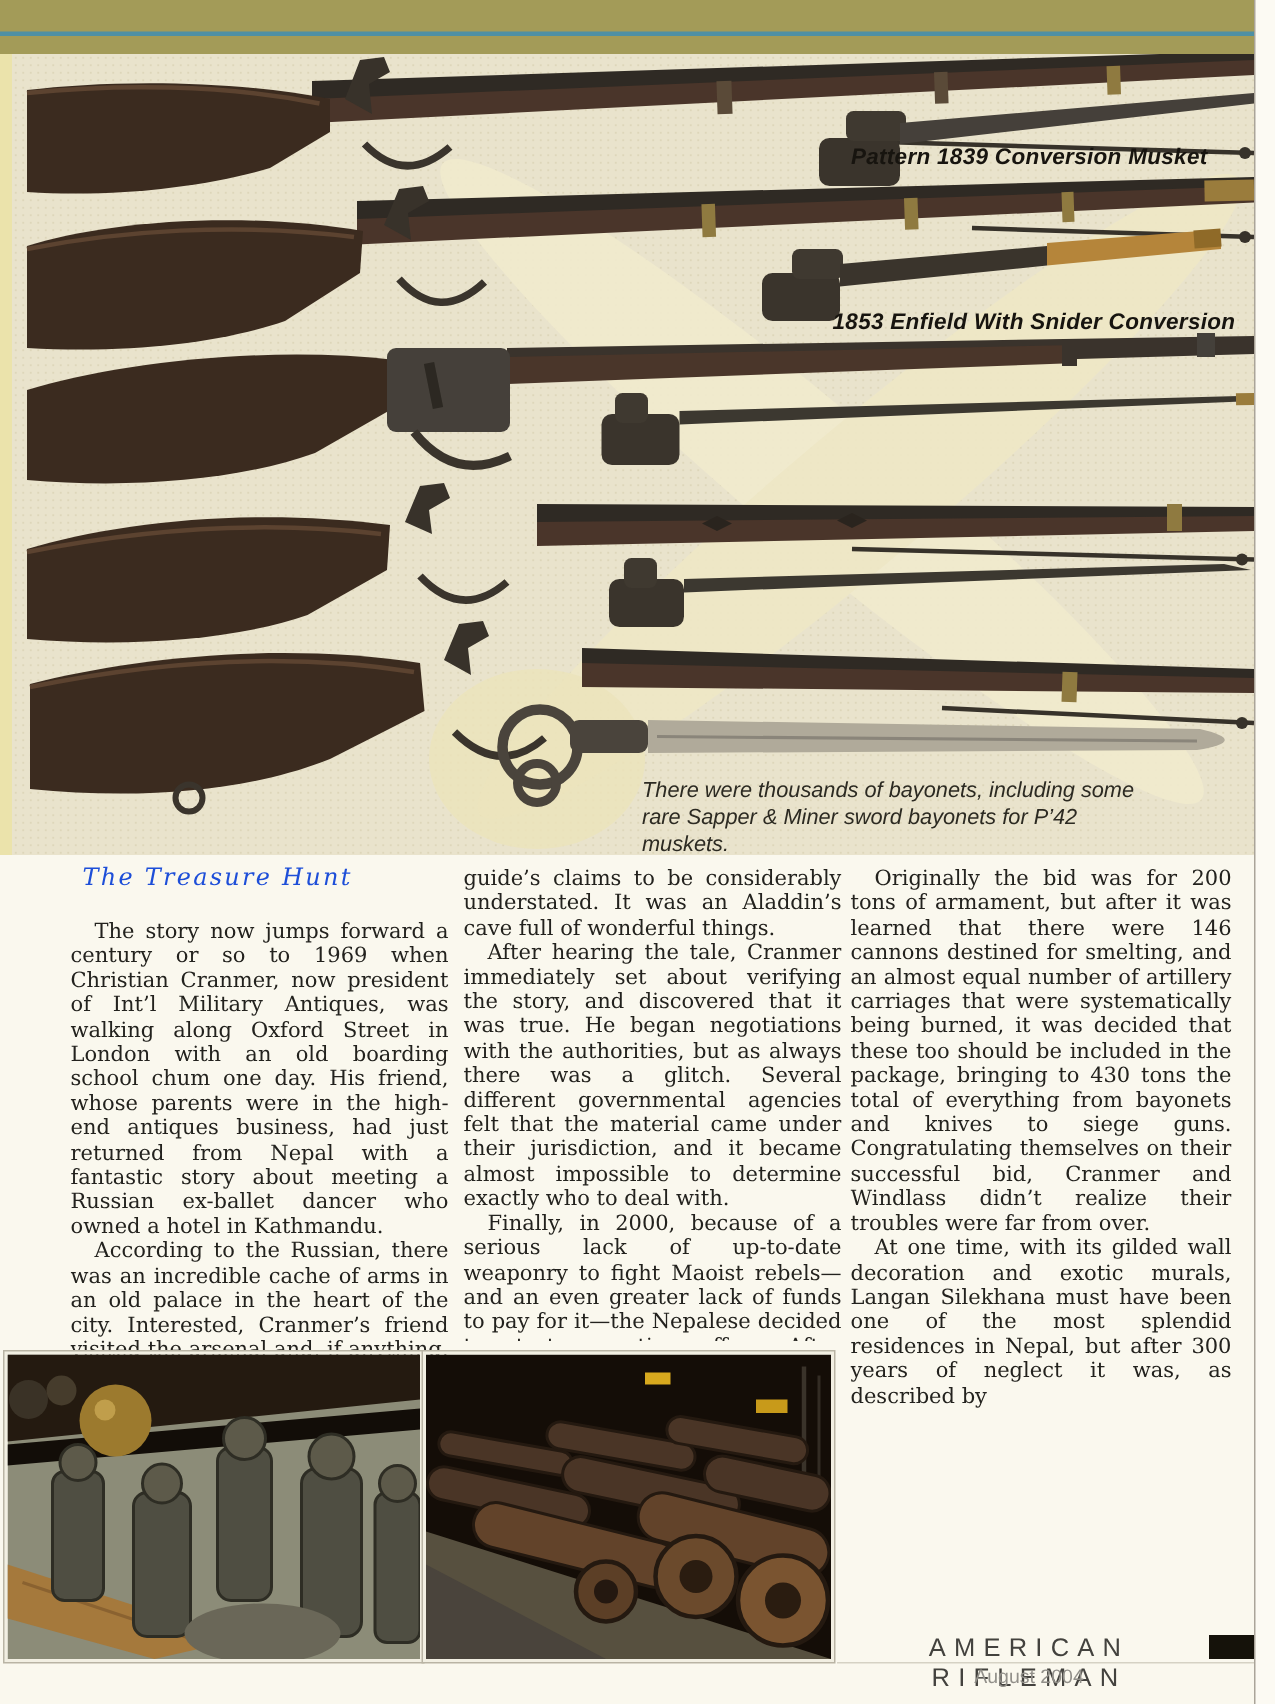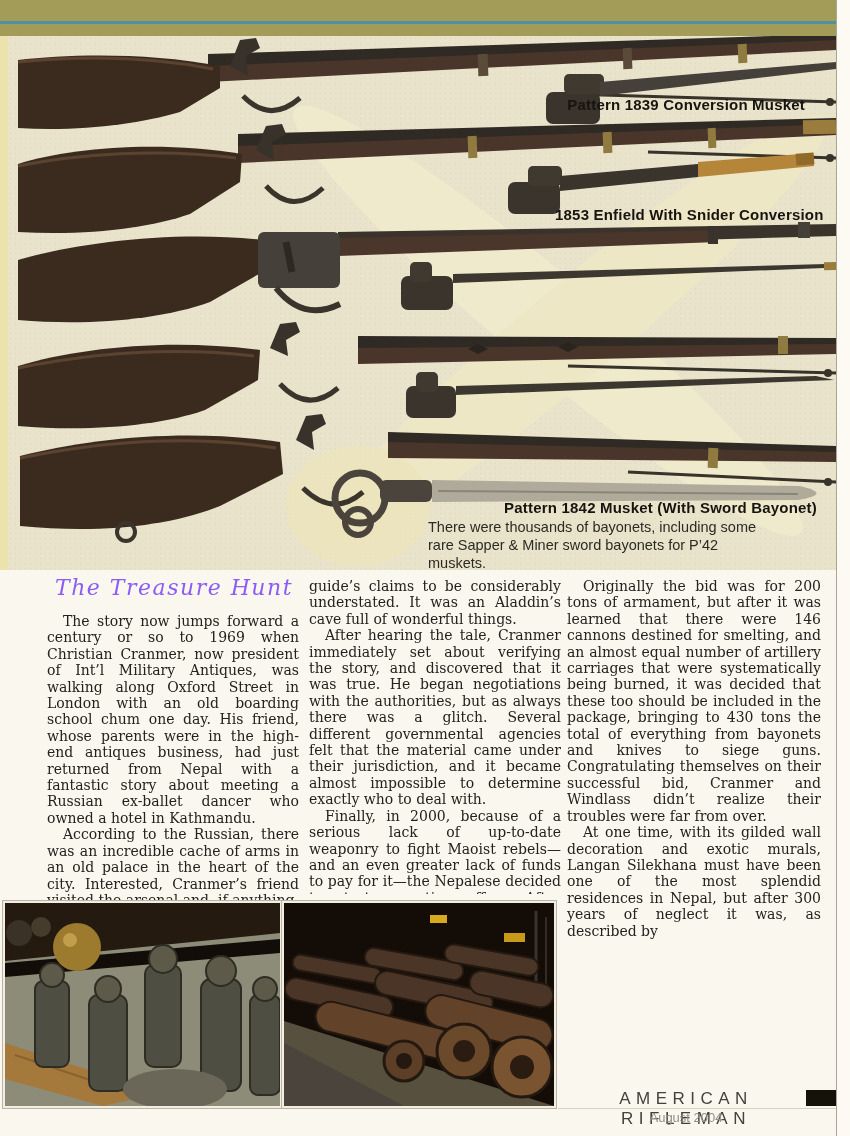--- a/index.html
+++ b/index.html
@@ -14,37 +14,37 @@
   .band-line { position:absolute; left:0; top:21px; width:836px; height:3px; background:#4e90a5; }
   .left-strip { position:absolute; left:0; top:36px; width:8px; height:534px; background:#ebe3ab; }
   .photo-area {
     position:absolute; left:8px; top:36px; width:828px; height:534px;
     background-color:#e9e3cc;
     background-image:radial-gradient(#ddd6ba 0.8px, transparent 0.9px);
     background-size:5px 5px;
   }
   .photo-area svg { display:block; width:828px; height:534px; }
   .plate-label {
-    position:absolute; font-weight:bold; font-size:15px;
+    position:absolute; font-style:italic; font-weight:bold; font-size:15px;
     color:#17140f; text-align:right; letter-spacing:0.2px; white-space:nowrap;
   }
   .lbl1 { left:555px; top:96px;  width:250px; }
   .lbl2 { left:555px; top:194px; width:252px;margin-top:12px; }
   .lbl3 { left:545px; top:289px; width:250px; }
   .lbl4 { left:540px; top:389px; width:252px; }
   .lbl5 { left:465px; top:499px; width:352px; }
   .plate-caption {
     position:absolute; left:428px; top:518px; width:352px;
-    font-size:14.5px; line-height:18px; color:#2c2a22;
+    font-style:italic; font-size:14.5px; line-height:18px; color:#2c2a22;
   }
   
   .script-head {
     position:absolute; left:55px; top:575px;
     font-family:"DejaVu Serif", serif; font-style:italic;
-    font-size:22px; color:#8b5cf6; letter-spacing:1.5px;
+    font-size:16px; color:#1d4ed8; letter-spacing:1.5px;
   }
   .col {
     position:absolute; width:252px; overflow:hidden;
     font-family:"DejaVu Serif", serif; font-size:14px; line-height:16.4px;
     color:#23221e; text-align:justify;
   }
   .col p { margin:0; }
   .col p.ind { text-indent:16px; }
   #col1 { left:47px;  top:613px; height:292px; }
   #col2 { left:309px; top:578px; height:316px; }
@@ -193,21 +193,20 @@
           <circle cx="350" cy="486" r="13" stroke="#4a443c" stroke-width="6" fill="none"></circle>
           <rect x="372" y="444" width="52" height="22" rx="6" fill="#4a443c"></rect>
           <path d="M424,444 L792,450 Q826,458 790,464 L424,466 Z" fill="#b0aa9a"></path>
           <line x1="430" y1="455" x2="790" y2="458" stroke="#8a857a" stroke-width="2"></line>
         </g>
       </svg>
     </div>
 
     <div class="plate-label lbl1">Pattern 1839 Conversion Musket</div>
     <div class="plate-label lbl2">1853 Enfield With Snider Conversion</div>
-    <div class="plate-label lbl5">Pattern 1842 Musket (With Sword Bayonet)</div>
     <div class="plate-caption">There were thousands of bayonets, including some rare Sapper &amp; Miner sword bayonets for P’42 muskets.</div>
   </div>
 
   <div class="script-head">The Treasure Hunt</div>
 
   <div class="col" id="col1">
     <p class="ind">The story now jumps forward a century or so to 1969 when Christian Cranmer, now president of Int’l Military Antiques, was walking along Oxford Street in London with an old boarding school chum one day. His friend, whose parents were in the high-end antiques business, had just returned from Nepal with a fantastic story about meeting a Russian ex-ballet dancer who owned a hotel in Kathmandu.</p>
     <p class="ind">According to the Russian, there was an incredible cache of arms in an old palace in the heart of the city. Interested, Cranmer’s friend visited the arsenal and, if anything, found his</p>
   </div>
 

